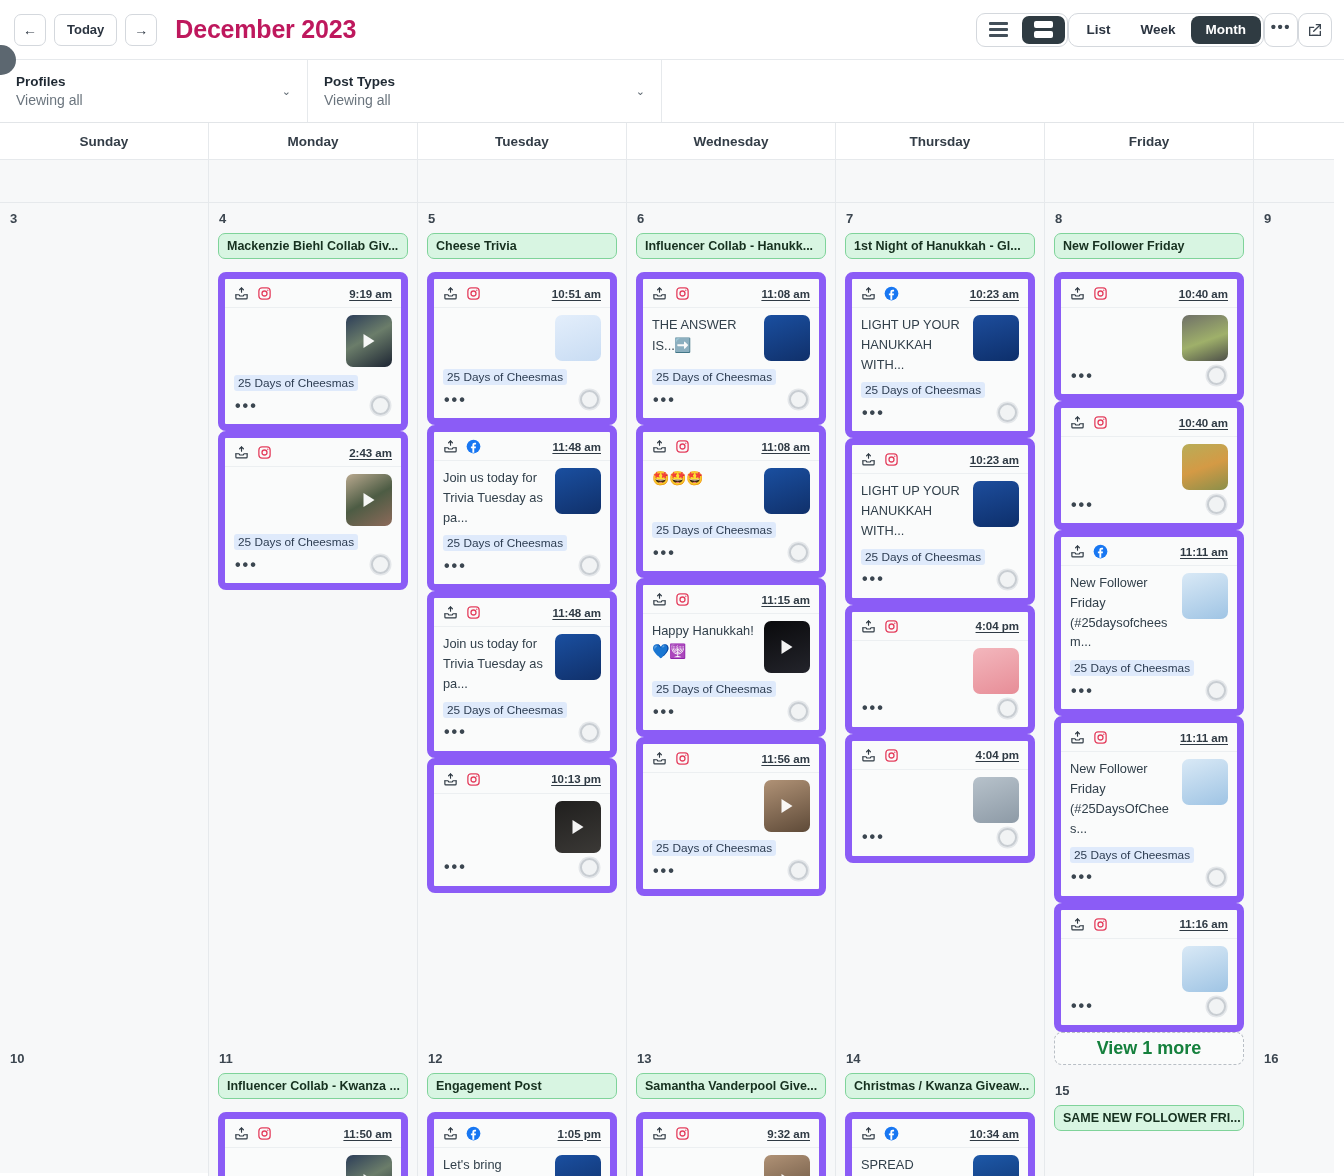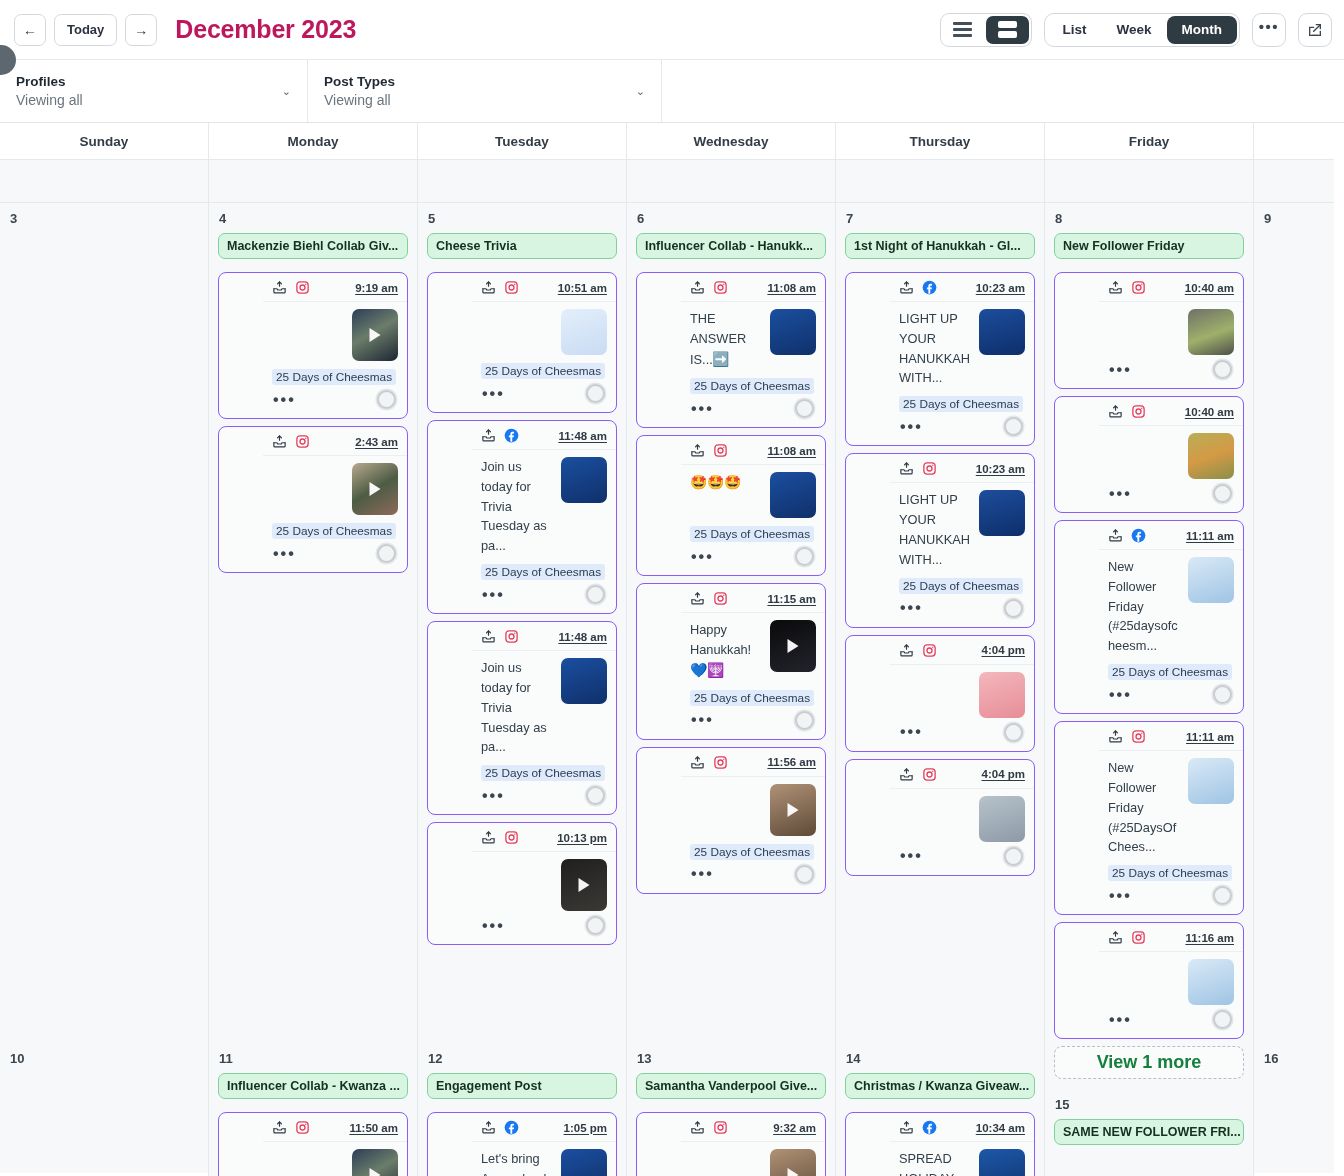--- a/index.html
+++ b/index.html
@@ -26,21 +26,21 @@
     background: #fff; display: flex; align-items: center; justify-content: center;
     font-size: 14px; color: #2b3440; cursor: pointer;
     padding: 0 7px;
   }
   .nav-btn.today { font-size: 13px; font-weight: 700; padding: 0 12px; }
   .month-title {
     margin-left: 18px;
     font-size: 25px; font-weight: 700; letter-spacing: -.2px; color: #be185d;
   }
   .spacer { flex: 1; }
-  .right-group { display: flex; align-items: center; gap: 12px; justify-content: flex-end; }
+  .right-group { display: flex; align-items: center; gap: 0; justify-content: flex-end; }
 
   .seg {
     display: flex; align-items: center;
     border: 1px solid #d4d8dd; border-radius: 9px;
     background: #fff; overflow: hidden; height: 34px;
   }
   .seg .segbtn {
     height: 34px; display: flex; align-items: center; justify-content: center;
     padding: 0 11px; cursor: pointer; font-size: 13.5px; font-weight: 700; color: #2b3440;
   }
@@ -115,22 +115,22 @@
     border: 1px solid #7fd39a; background: #d8f5e2;
     border-radius: 7px; height: 26px;
     display: flex; align-items: center; padding: 0 8px;
     font-size: 12.5px; font-weight: 700; color: #16301f;
     white-space: nowrap; overflow: hidden; text-overflow: ellipsis;
     margin-bottom: 13px; cursor: pointer;
   }
 
   
   .card {
-    background: #fafbfb; border: 1px solid #8b5cf6; border-radius: 8px;
-    margin-bottom: 7px; cursor: pointer; overflow: hidden; padding-left: 44px;
+    background: #fafbfb; border: 7px solid #8b5cf6; border-radius: 8px;
+    margin-bottom: 0; cursor: pointer; overflow: hidden;
   }
   .card-head {
     display: flex; align-items: center; justify-content: space-between;
     padding: 7px 9px 6px 9px;
     border-bottom: 1px solid #eceff1;
   }
   .card-head-left { display: flex; align-items: center; gap: 8px; }
   .ico { width: 15px; height: 15px; display: block; }
   .time {
     font-size: 11.5px; font-weight: 700; color: #2f3a44;

